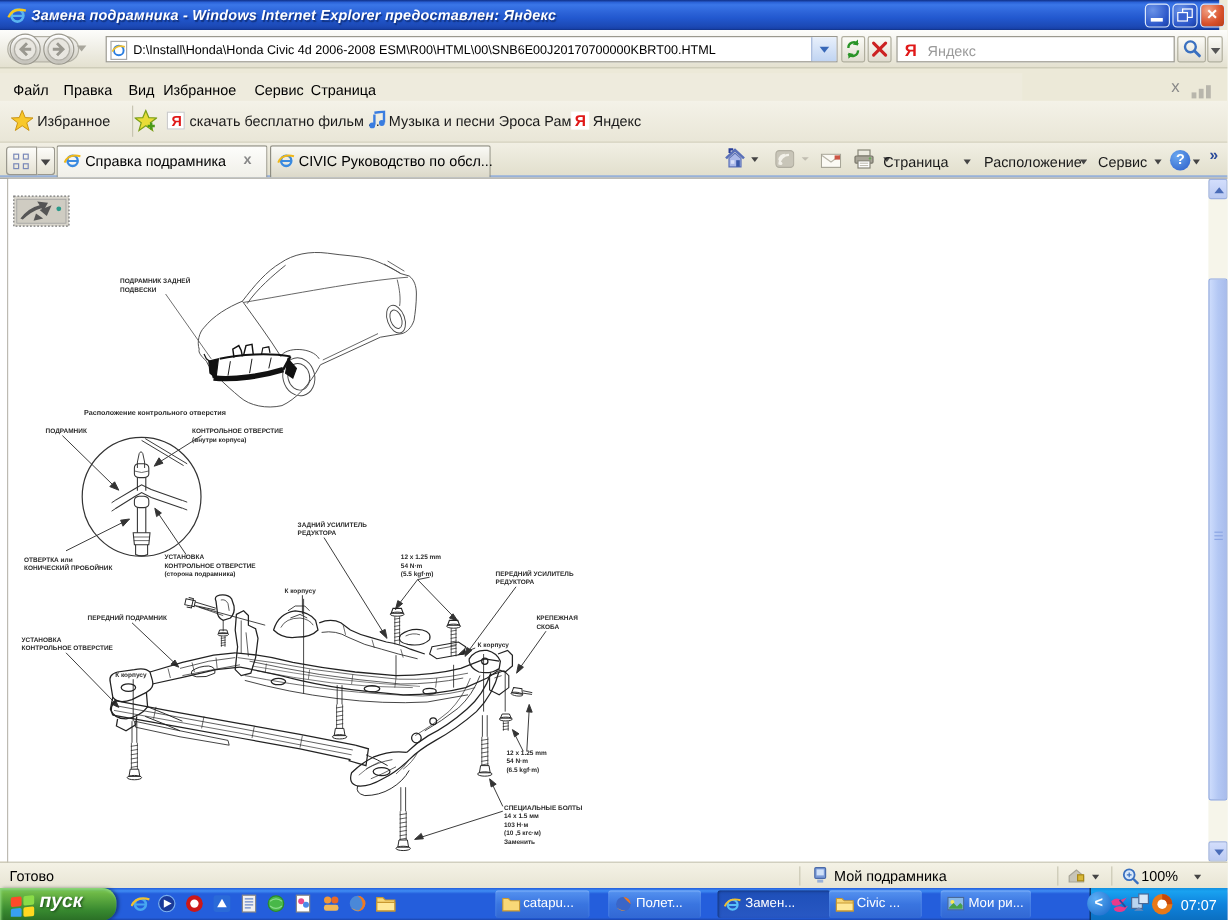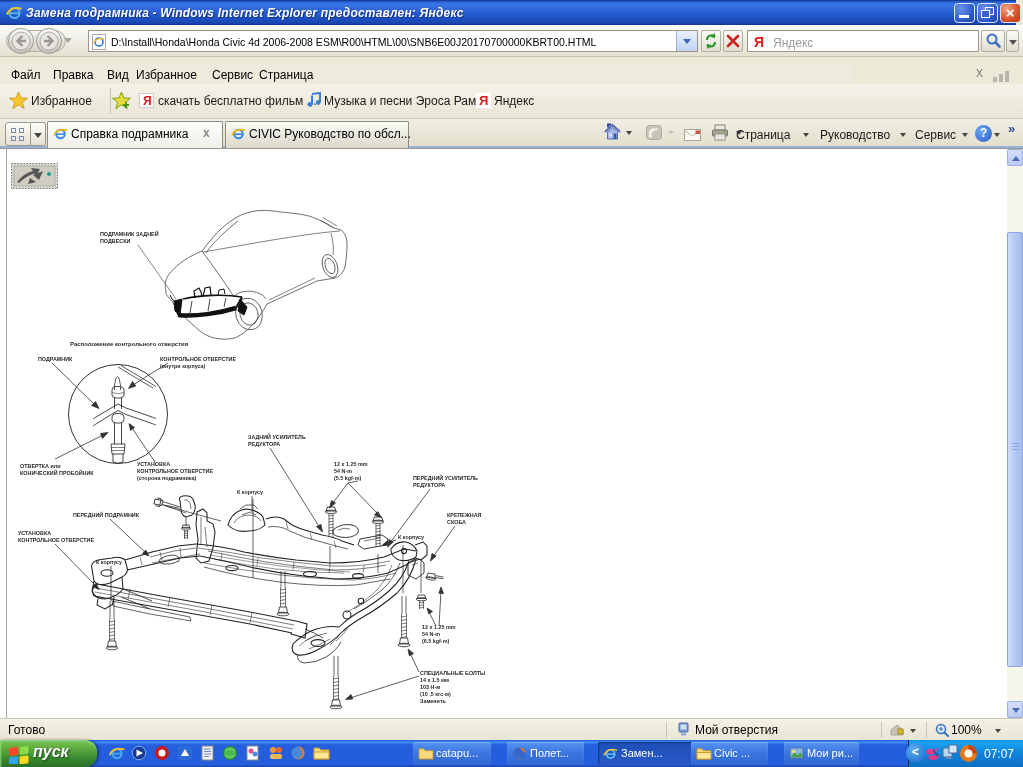--- a/index.html
+++ b/index.html
@@ -223,21 +223,21 @@
     <div class="abs" style="left:711px;top:5px;"><svg width="18" height="17" viewBox="0 0 18 17">
           <rect x="4" y="1" width="10" height="5" fill="#eceadf" stroke="#888678"></rect>
           <rect x="1.5" y="6" width="15" height="6" rx="1" fill="#a8a598" stroke="#78766a"></rect>
           <rect x="4" y="10" width="10" height="6" fill="#fff" stroke="#888678"></rect>
           <path d="M5.5 12 h7 M5.5 14 h7" stroke="#b8b5a8" stroke-width="0.8"></path>
           <circle cx="14" cy="8" r="1" fill="#68a858"></circle>
         </svg></div>
     <div class="abs" style="left:736px;top:12px;width:0;height:0;border-left:3.5px solid transparent;border-right:3.5px solid transparent;border-top:4px solid #444;"></div>
     <div class="abs cmdtext" style="left:712px;margin-left:24px;">Страница</div>
     <div class="abs" style="left:803px;top:14px;width:0;height:0;border-left:3.5px solid transparent;border-right:3.5px solid transparent;border-top:4px solid #444;"></div>
-    <div class="abs cmdtext" style="left:820px;">Руководство</div>
+    <div class="abs cmdtext" style="left:820px;">Расположение</div>
     <div class="abs" style="left:900px;top:14px;width:0;height:0;border-left:3.5px solid transparent;border-right:3.5px solid transparent;border-top:4px solid #444;"></div>
     <div class="abs cmdtext" style="left:915px;">Сервис</div>
     <div class="abs" style="left:962px;top:14px;width:0;height:0;border-left:3.5px solid transparent;border-right:3.5px solid transparent;border-top:4px solid #444;"></div>
     <div class="abs" style="left:975px;top:6px;width:17px;height:17px;border-radius:50%;background:radial-gradient(circle at 35% 30%,#6aa8f0,#2a5cc8);">
         <span style="position:absolute;left:5px;top:1px;color:#fff;font-size:12px;font-weight:bold;">?</span>
       </div>
     <div class="abs" style="left:994px;top:14px;width:0;height:0;border-left:3.5px solid transparent;border-right:3.5px solid transparent;border-top:4px solid #444;"></div>
     <div class="abs" style="left:1008px;top:2px;color:#2a4a9a;font-size:13px;font-weight:bold;">»</div>
   </div>
 
@@ -538,21 +538,21 @@
   </div>
 
   <div class="abs" id="statusbar">
     <div class="abs stattext" style="left:8px;top:4px;">Готово</div>
     <div class="abs" style="left:666px;top:3px;width:1px;height:16px;background:#cac7b4;"></div>
     <div class="abs" style="left:676px;top:3px;"><svg width="15" height="15" viewBox="0 0 15 15">
           <rect x="3" y="1" width="9" height="9" rx="1" fill="#7a9ad8" stroke="#4a6aa8"></rect>
           <rect x="4.5" y="2.5" width="6" height="5" fill="#cfe0f8"></rect>
           <rect x="5" y="11" width="5" height="2.5" fill="#98b0d8"></rect>
         </svg></div>
-    <div class="abs stattext" style="left:695px;top:4px;">Мой отверстия</div>
+    <div class="abs stattext" style="left:695px;top:4px;">Мой подрамника</div>
     <div class="abs" style="left:881px;top:3px;width:1px;height:16px;background:#cac7b4;"></div>
     <div class="abs" style="left:889px;top:4px;"><svg width="16" height="14" viewBox="0 0 16 14">
           <path d="M2 7 L8 2 L14 7 L14 12 L2 12 Z" fill="#c8c5b8" stroke="#a8a598"></path>
           <rect x="9" y="6" width="5" height="5" fill="#d8b838" stroke="#a88818"></rect>
         </svg></div>
     <div class="abs" style="left:910px;top:10px;width:0;height:0;border-left:3.5px solid transparent;border-right:3.5px solid transparent;border-top:4px solid #444;"></div>
     <div class="abs" style="left:926px;top:3px;width:1px;height:16px;background:#cac7b4;"></div>
     <div class="abs" style="left:934px;top:3px;"><svg width="16" height="16" viewBox="0 0 16 16">
           <circle cx="7" cy="7" r="4.5" fill="#d8e8fa" stroke="#3a70c0" stroke-width="1.5"></circle>
           <path d="M10.5 10.5 L14 14" stroke="#3a70c0" stroke-width="2" stroke-linecap="round"></path>

